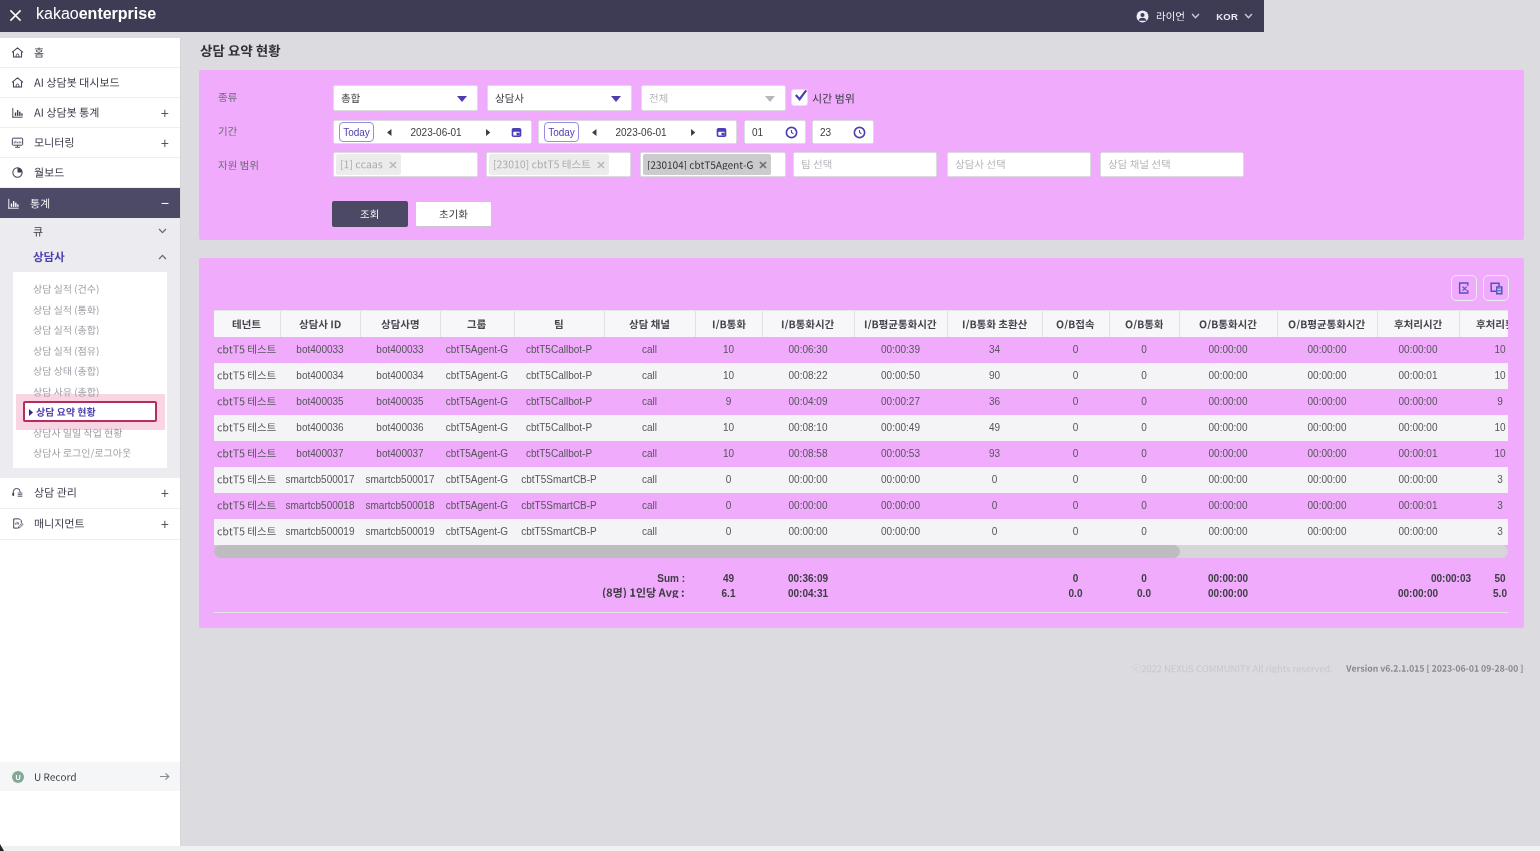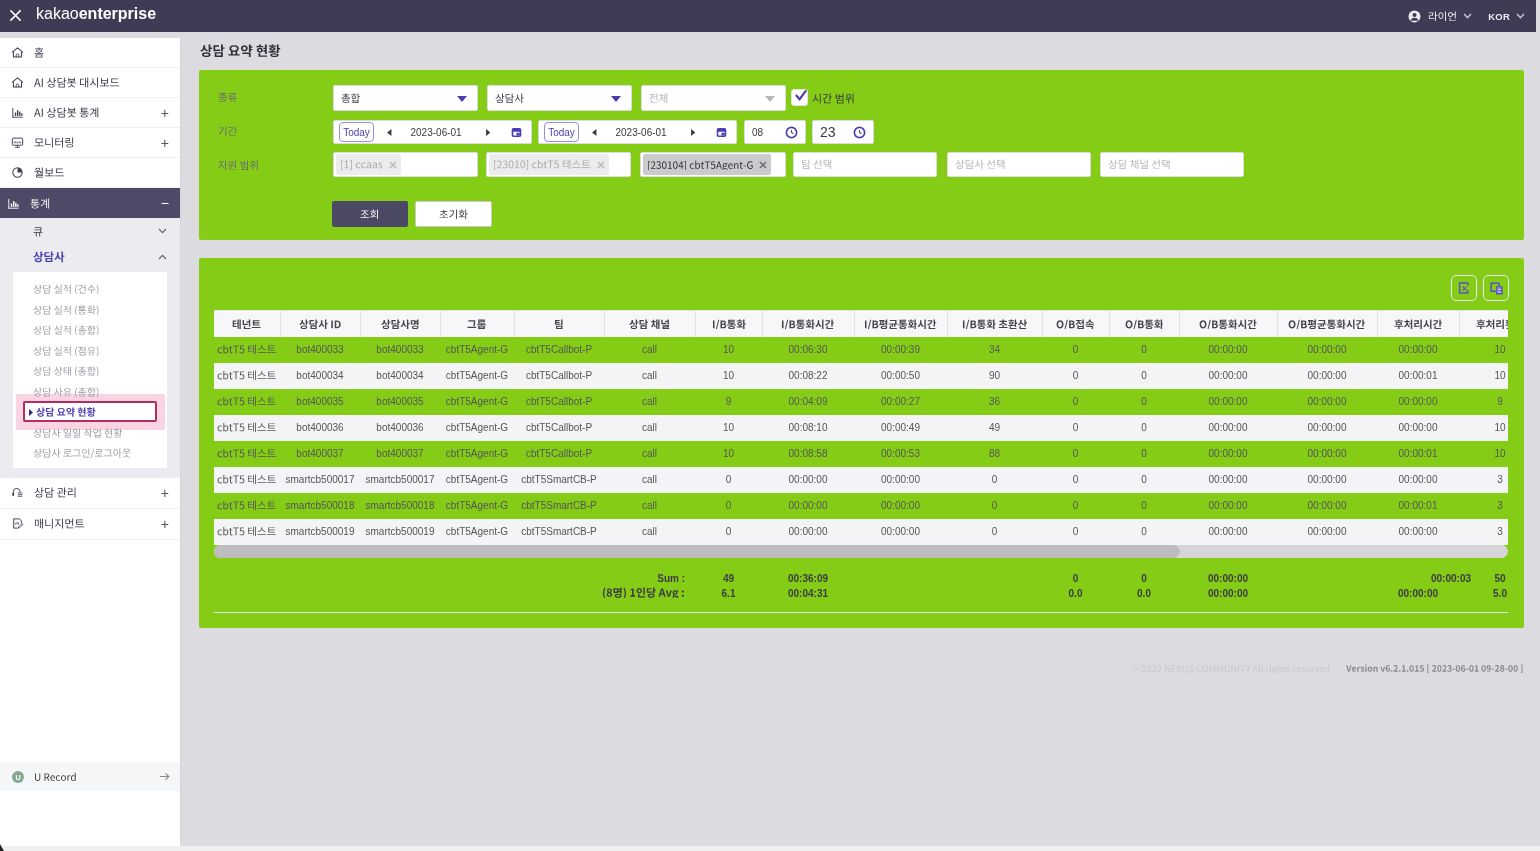--- a/index.html
+++ b/index.html
@@ -1,36 +1,36 @@
 <!DOCTYPE html>
 <html><head><meta charset="utf-8"><style>
 *{margin:0;padding:0;box-sizing:border-box}
 html,body{width:1540px;height:851px;overflow:hidden}
 body{font-family:"Liberation Sans",sans-serif;background:#dcdbe0;position:relative}
 svg{display:block}
 .abs{position:absolute}
 .flex{display:flex;align-items:center}
-#topbar{position:absolute;left:0;top:0;width:1536px;height:32px;background:#3d3c54;z-index:5}
+#topbar{position:absolute;left:0;top:0;width:1264px;height:32px;background:#3d3c54;z-index:5}
 #topbar .x{position:absolute;left:9px;top:9px;width:13px;height:13px}
 #logo{position:absolute;left:36px;top:5px;color:#fff;font-size:16px}
 #logo b{font-weight:700}
 #tr{position:absolute;right:11px;top:0;height:32px;display:flex;align-items:center}
 #side{position:absolute;left:0;top:38px;width:181px;height:808px;background:#fff;border-right:1px solid #d5d5da}
 .mi{position:relative;height:30px;border-bottom:1px solid #efeff2;display:flex;align-items:center;padding-left:11px}
 .mi .ic{width:13px;height:13px;margin-right:10px;flex:none}
 .mi .plus{position:absolute;right:11px;color:#55555f;font-size:14px}
 .mi.sel{background:#4c4a66;border-bottom:none}
 .sub{background:#ebebf0;position:relative;height:26px;display:flex;align-items:center;padding-left:33px}
 .subwrap{background:#ebebf0;padding:2px 13px 10px}
 .subbox{background:#fff;padding:7px 0 4px}
 .si{position:relative;height:20.5px;display:flex;align-items:center;padding-left:20px}
 .chev{position:absolute;right:13px}
 #main{position:absolute;left:182px;top:32px;width:1358px;height:814px}
 #title{position:absolute;left:18px;top:12px}
-.panel{position:absolute;background:#84cc16;border-radius:2px}
+.panel{position:absolute;background:#f0abfc;border-radius:2px}
 #fpanel{left:17px;top:38px;width:1325px;height:170px}
 #tpanel{left:17px;top:226px;width:1325px;height:370px}
 .lab{position:absolute;left:19px}
 .inp{position:absolute;border:1px solid #dcdce0;border-radius:2px;background:#fff}
 .sel{display:flex;align-items:center;padding-left:7px}
 .car{position:absolute;right:10px;top:10px;width:0;height:0;border-left:5px solid transparent;border-right:5px solid transparent;border-top:6px solid #4b3fae}
 .car.g{border-top-color:#b6b6bc}
 .ph{display:flex;align-items:center;padding-left:7px}
 .chip{display:flex;align-items:center;align-self:center;height:21px;margin-left:2px;padding:0 4px;border-radius:2px;background:#ececec}
 .chip .xx{margin-left:6px}
@@ -465,29 +465,29 @@
         </span>
         <span style="margin-left:21px">
           <svg width="11" height="11" viewBox="0 0 24 24">
             <rect x="1.5" y="2" width="21" height="20" rx="4" fill="#4b3fb8"></rect>
             <rect x="5" y="10.5" width="14" height="8" rx="1" fill="#fff"></rect>
             <rect x="12" y="12.5" width="7" height="6" fill="#4b3fb8"></rect>
           </svg>
         </span>
       </div>
       <div class="inp flex" style="left:545px;top:50px;width:62px;height:24px;padding:0 7px">
-        <span style="font-size:10px;color:#3a3a40">08</span>
+        <span style="font-size:10px;color:#3a3a40">01</span>
         <span style="flex:1"></span>
         <svg width="13" height="13" viewBox="0 0 24 24" fill="none" stroke="#4b3fae" stroke-width="3">
           <circle cx="12" cy="12" r="9.5"></circle>
           <path d="M12 7.2V12l3.6 2.2" stroke-width="2"></path>
         </svg>
       </div>
       <div class="inp flex" style="left:613px;top:50px;width:62px;height:24px;padding:0 7px">
-        <span style="font-size:14px;color:#3a3a40">23</span>
+        <span style="font-size:10px;color:#3a3a40">23</span>
         <span style="flex:1"></span>
         <svg width="13" height="13" viewBox="0 0 24 24" fill="none" stroke="#4b3fae" stroke-width="3">
           <circle cx="12" cy="12" r="9.5"></circle>
           <path d="M12 7.2V12l3.6 2.2" stroke-width="2"></path>
         </svg>
       </div>
       <div class="inp flex" style="left:134px;top:82px;width:145px;height:25px">
         <span class="chip">
           <svg class="chiptxt" width="42.7" height="10.5" viewBox="0 -880 4069 1000">
             <use href="#g68" x="0"></use>
@@ -954,21 +954,21 @@
                 </div>
               </td>
               <td>bot400037</td>
               <td>bot400037</td>
               <td>cbtT5Agent-G</td>
               <td>cbtT5Callbot-P</td>
               <td>call</td>
               <td>10</td>
               <td>00:08:58</td>
               <td>00:00:53</td>
-              <td>88</td>
+              <td>93</td>
               <td>0</td>
               <td>0</td>
               <td>00:00:00</td>
               <td>00:00:00</td>
               <td>00:00:01</td>
               <td>10</td>
             </tr>
             <tr class="alt">
               <td>
                 <div>

